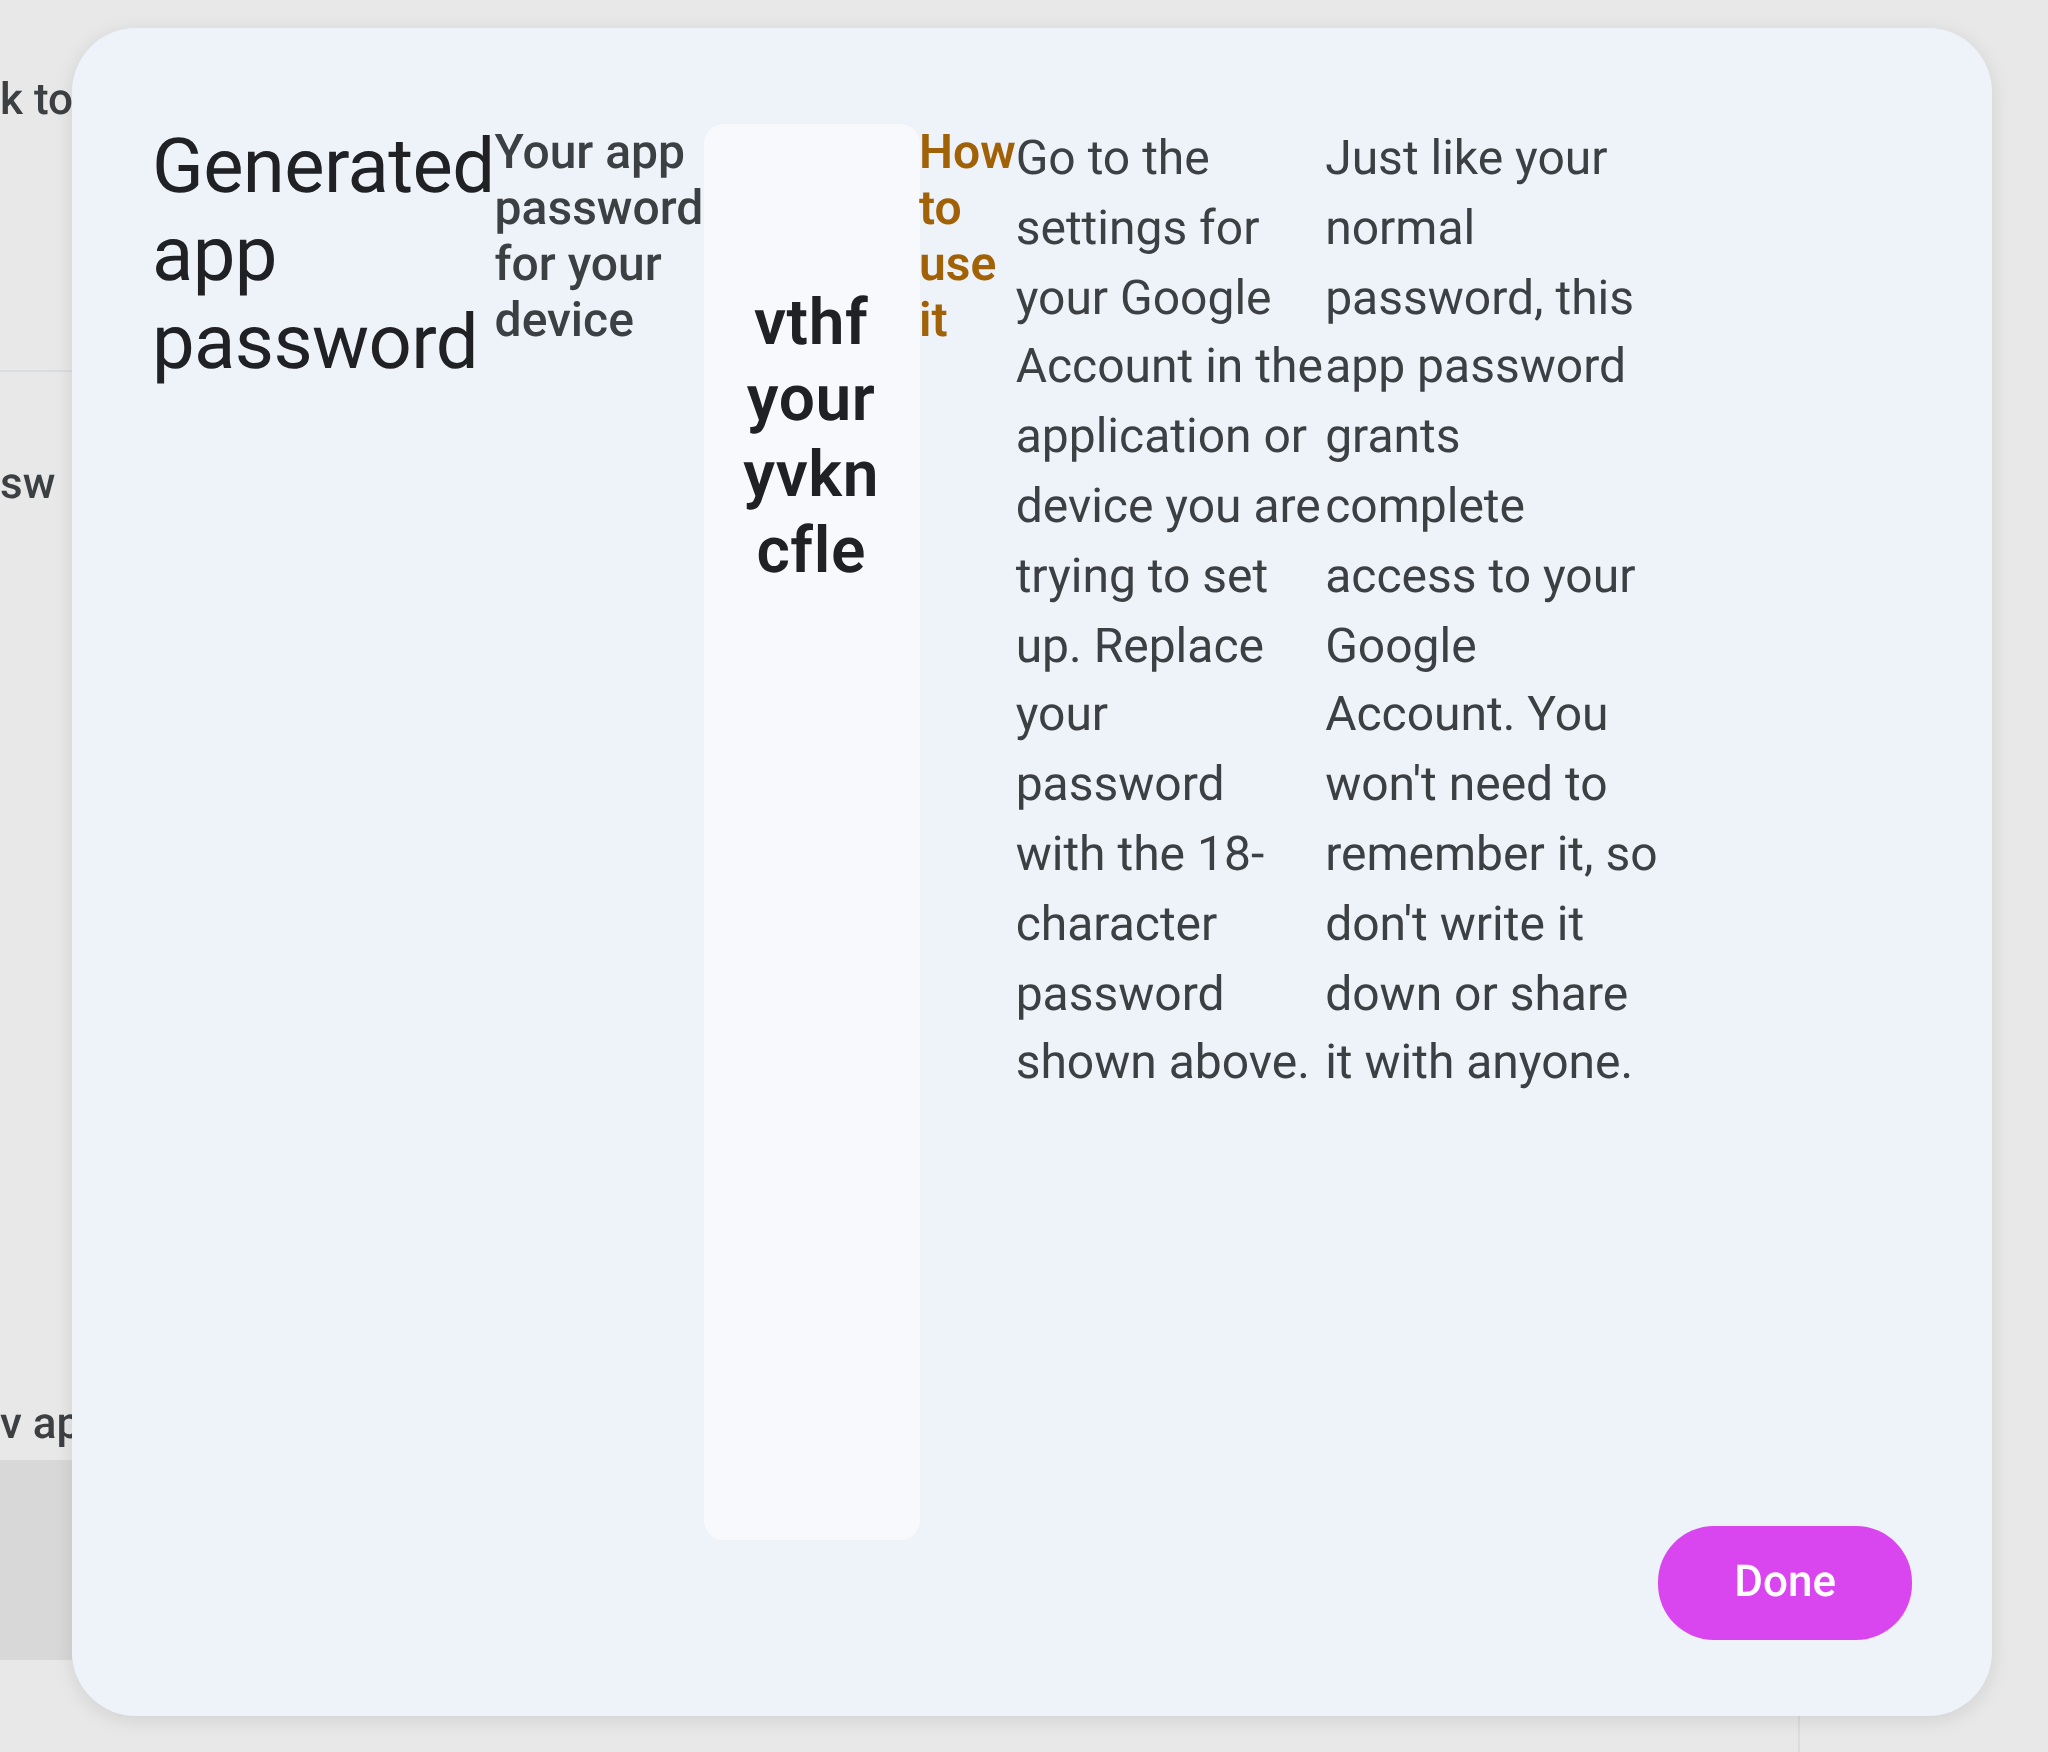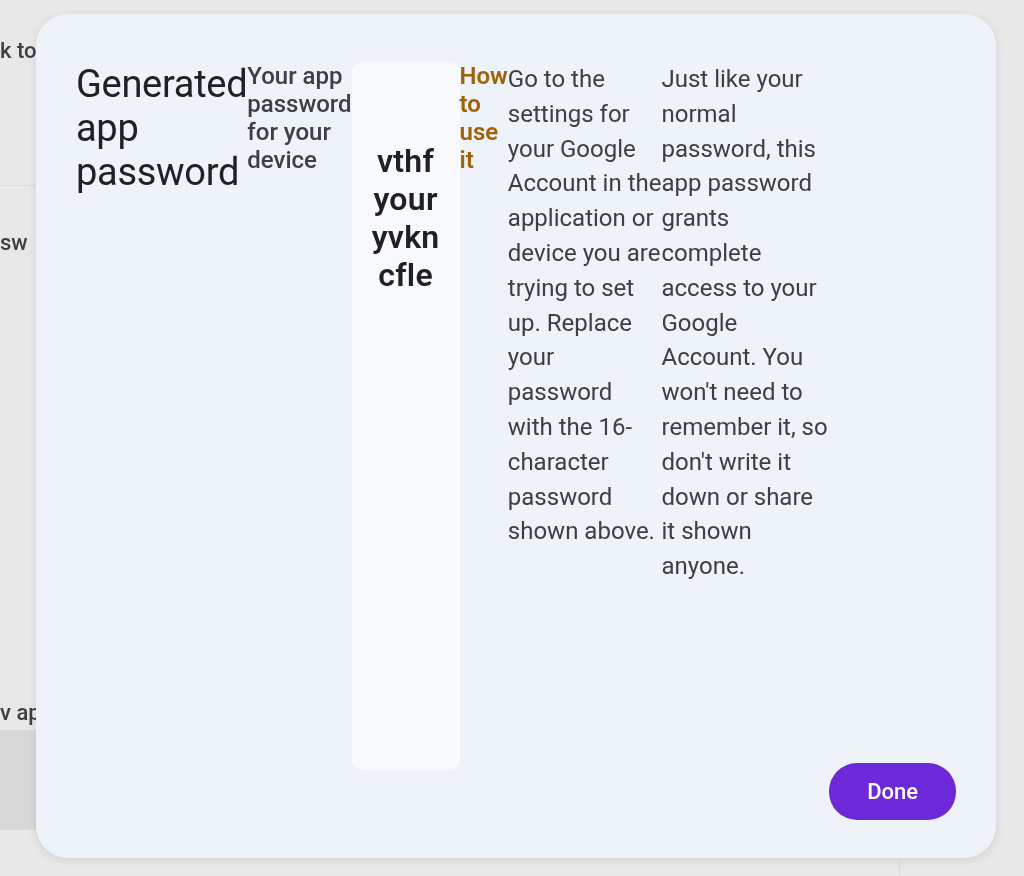--- a/index.html
+++ b/index.html
@@ -117,21 +117,21 @@
     }
     
     .button-row {
       display: flex;
       justify-content: flex-end;
       margin-top: auto;
       padding-top: 30px;
     }
     
     .done-button {
-      background: #6d28d9;
+      background: #d946ef;
       color: #ffffff;
       border: none;
       border-radius: 28px;
       padding: 16px 38px;
       font-size: 22px;
       font-weight: 500;
       cursor: pointer;
       font-family: inherit;
       text-align: center;
     }
@@ -151,20 +151,20 @@
   <h1 class="dialog-title">Generated app password</h1>
 
   <div class="subtitle">Your app password for your device</div>
 
   <div class="password-box">
     <div class="password-text">vthf your yvkn cfle</div>
   </div>
 
   <div class="how-to-use-title">How to use it</div>
 
-  <p class="instructions">Go to the settings for your Google Account in the application or device you are trying to set up. Replace your password with the 16-character password shown above.</p>
+  <p class="instructions">Go to the settings for your Google Account in the application or device you are trying to set up. Replace your password with the 18-character password shown above.</p>
 
-  <p class="instructions">Just like your normal password, this app password grants complete access to your Google Account. You won't need to remember it, so don't write it down or share it shown anyone.</p>
+  <p class="instructions">Just like your normal password, this app password grants complete access to your Google Account. You won't need to remember it, so don't write it down or share it with anyone.</p>
 
   <div class="button-row">
     <button class="done-button">Done</button>
   </div>
 </div>
 
 </body></html>

